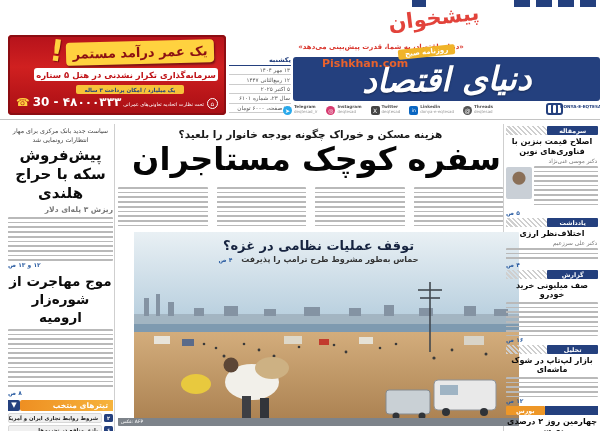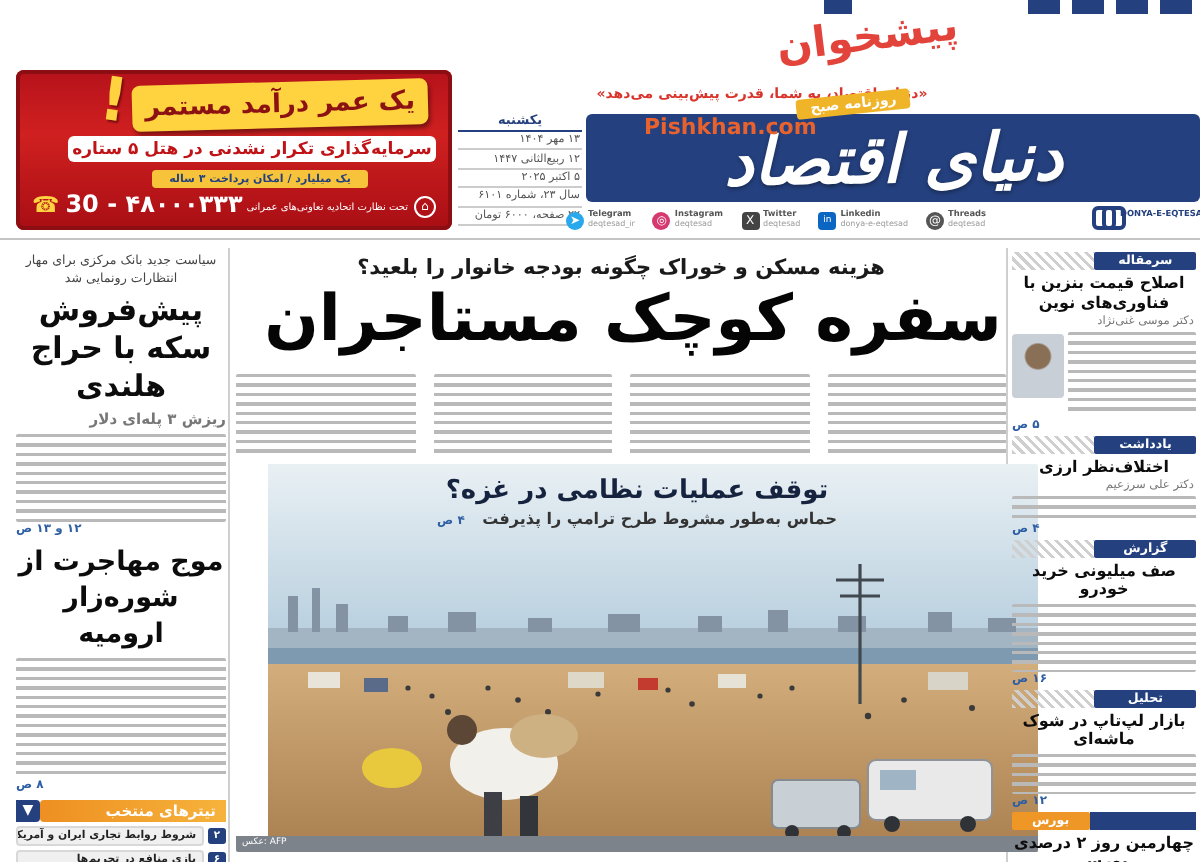--- a/index.html
+++ b/index.html
@@ -13,21 +13,21 @@
              display:flex;align-items:center;justify-content:center;}
   .mast-title{color:#fff;font-weight:bold;font-style:italic;font-size:33px;letter-spacing:-2px;
               transform:rotate(-1deg);text-shadow:0 1px 2px rgba(0,0,0,.35);white-space:nowrap;}
   .slogan{left:296px;top:43px;width:170px;color:#d9342b;font-size:7px;font-weight:bold;text-align:center;}
   .wm-script{left:388px;top:6px;color:#e0342b;font-size:21px;font-weight:bold;
              transform:rotate(-7deg);opacity:.92;z-index:6;}
   .wm-site{left:322px;top:57px;color:#e8622d;font-size:11px;font-weight:bold;z-index:6;direction:ltr;}
   .badge{left:398px;top:47px;background:#f0b429;color:#fff;font-size:7px;font-weight:bold;
          padding:1px 7px;transform:rotate(-6deg);border-radius:2px;z-index:7;white-space:nowrap;}
   .datebox{left:229px;top:56px;width:62px;font-size:5.6px;color:#555;}
-  .datebox .wd{color:#24407e;font-weight:bold;font-size:6.5px;text-align:center;
+  .datebox .wd{color:#24407e;font-weight:bold;font-size:6.5px;
                border-bottom:1px solid #24407e;padding-bottom:1px;}
   .datebox .row{border-bottom:0.5px solid #ccc;padding:1.2px 1px;text-align:right;white-space:nowrap;overflow:hidden;}
   .social{left:283px;top:102px;width:260px;height:16px;display:flex;direction:ltr;gap:9px;align-items:center;}
   .soc{display:flex;align-items:center;gap:2px;}
   .soc .ic{width:9px;height:9px;border-radius:50%;color:#fff;font-size:6px;line-height:9px;
            text-align:center;flex:none;}
   .soc .tx{display:flex;flex-direction:column;line-height:4.6px;}
   .soc .nm{font-size:4.2px;color:#555;font-weight:bold;}
   .soc .hd{font-size:4px;color:#999;}
   .brandmark{left:546px;top:101px;width:13px;height:13px;}

